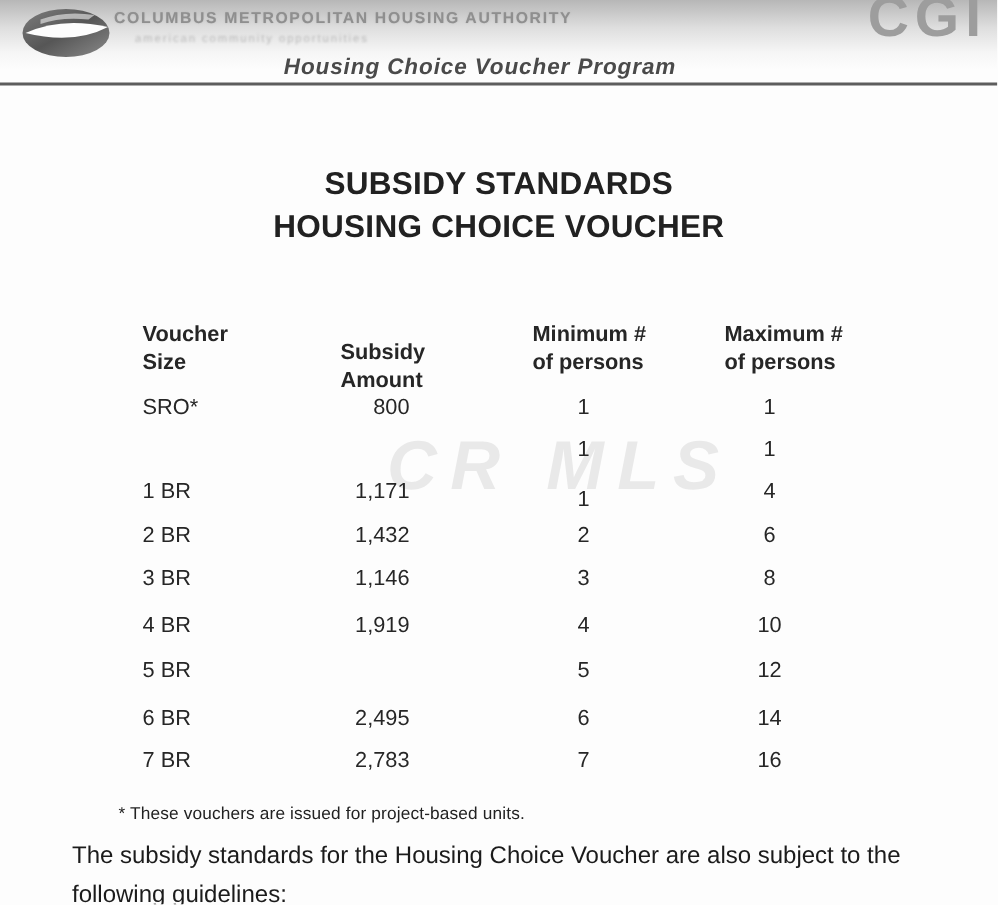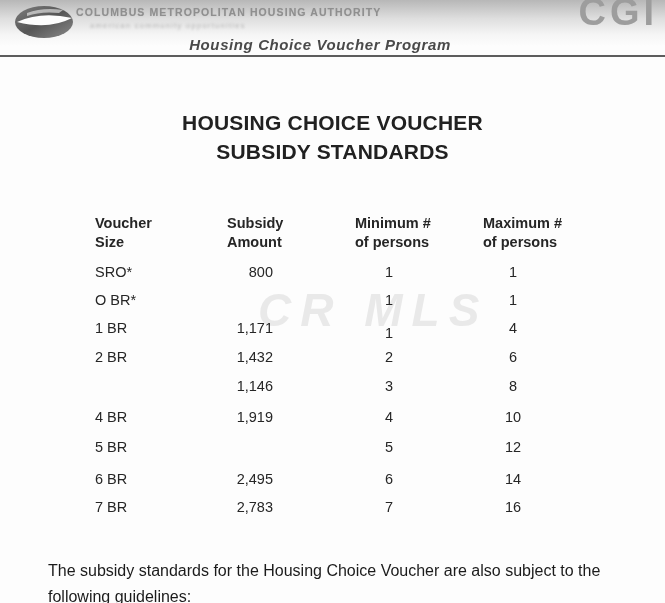--- a/index.html
+++ b/index.html
@@ -102,21 +102,21 @@
     font-weight: 600;
     letter-spacing: 9px;
     color: rgba(130,130,130,0.16);
     white-space: nowrap;
     pointer-events: none;
   }
 
   
   .thead-line { position: absolute; height: 19px; font-size: 14.5px; font-weight: 700; line-height: 19px; white-space: nowrap; color: #262626; }
   .hc1 { left: 95px; }
-  .hc2 { left: 227px; }
+  .hc2 { left: 227px; margin-top: 12px; }
   .hc3 { left: 355px; }
   .hc4 { left: 483px; }
   .hrow1 { top: 214px; }
   .hrow2 { top: 233px; }
 
   .trow { position: absolute; left: 0; width: 665px; height: 20px; font-size: 14.5px; line-height: 20px; color: #262626; }
   .trow span { position: absolute; top: 0; }
   .c-size { left: 95px;  width: 100px; text-align: left; }
   .c-amt  { left: 185px; width: 88px;  text-align: right; }
   .c-min  { left: 347px; width: 84px;  text-align: center; }
@@ -163,22 +163,22 @@
     </svg>
   </div>
 
   <div class="org-name">COLUMBUS METROPOLITAN HOUSING AUTHORITY</div>
   <div class="org-tagline">american community opportunities</div>
   <div class="cgi-logo">CGI</div>
   <div class="program-line">Housing Choice Voucher Program</div>
   <div class="header-rule"></div>
 
   <div class="doc-title">
+    <div>SUBSIDY STANDARDS</div>
     <div>HOUSING CHOICE VOUCHER</div>
-    <div>SUBSIDY STANDARDS</div>
   </div>
 
   <div class="watermark">CR MLS</div>
 
   <div class="thead-line hc1 hrow1">Voucher</div>
   <div class="thead-line hc1 hrow2">Size</div>
   <div class="thead-line hc2 hrow1">Subsidy</div>
   <div class="thead-line hc2 hrow2">Amount</div>
   <div class="thead-line hc3 hrow1">Minimum #</div>
   <div class="thead-line hc3 hrow2">of persons</div>
@@ -187,40 +187,40 @@
 
   <div class="rows-host">
     <div class="trow" style="top: 262px; padding-left: 31px;">
       <span class="c-size">SRO*</span>
       <span class="c-amt">800</span>
       <span class="c-min">1</span>
       <span class="c-max">1</span>
     </div>
 
     <div class="trow" style="top: 290px;">
-      <span class="c-size">O BR*</span>
       <span class="c-min">1</span>
       <span class="c-max">1</span>
     </div>
 
     <div class="trow" style="top: 318px;">
       <span class="c-size">1 BR</span>
       <span class="c-amt">1,171</span>
       <span class="c-min">1</span>
       <span class="c-max">4</span>
     </div>
 
     <div class="trow" style="top: 347px;">
       <span class="c-size">2 BR</span>
       <span class="c-amt">1,432</span>
       <span class="c-min">2</span>
       <span class="c-max">6</span>
     </div>
 
     <div class="trow" style="top: 376px;">
+      <span class="c-size">3 BR</span>
       <span class="c-amt">1,146</span>
       <span class="c-min">3</span>
       <span class="c-max">8</span>
     </div>
 
     <div class="trow" style="top: 407px;">
       <span class="c-size">4 BR</span>
       <span class="c-amt">1,919</span>
       <span class="c-min">4</span>
       <span class="c-max">10</span>
@@ -240,15 +240,16 @@
     </div>
 
     <div class="trow" style="top: 497px;">
       <span class="c-size">7 BR</span>
       <span class="c-amt">2,783</span>
       <span class="c-min">7</span>
       <span class="c-max">16</span>
     </div>
   </div>
 
+  <div class="footnote">*  These vouchers are issued for project-based units.</div>
   <div class="guidelines">The subsidy standards for the Housing Choice Voucher are also subject to the following guidelines:</div>
 
 </div>
 
 </body></html>

